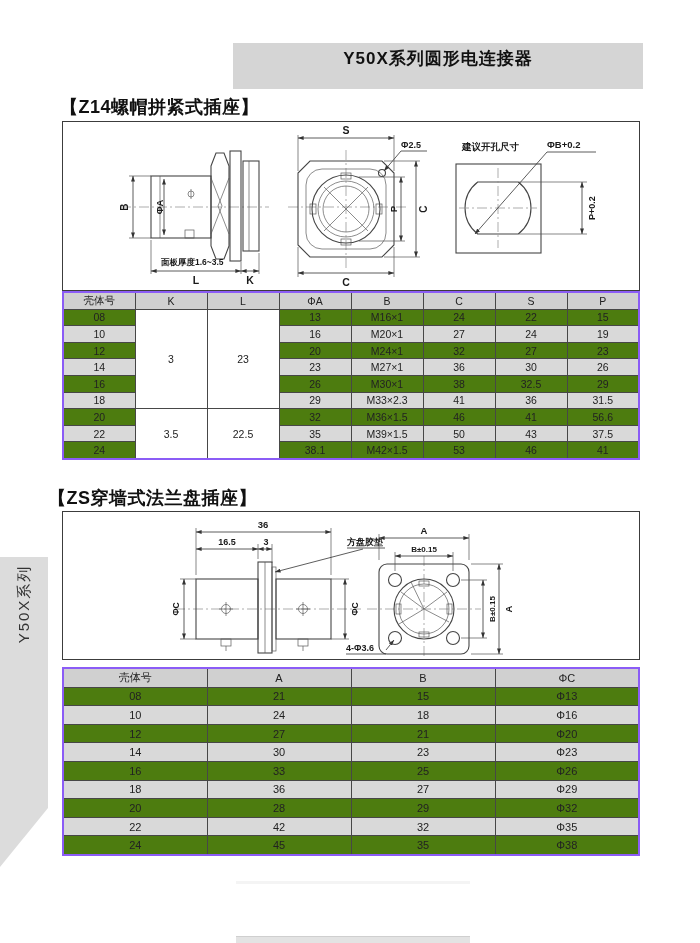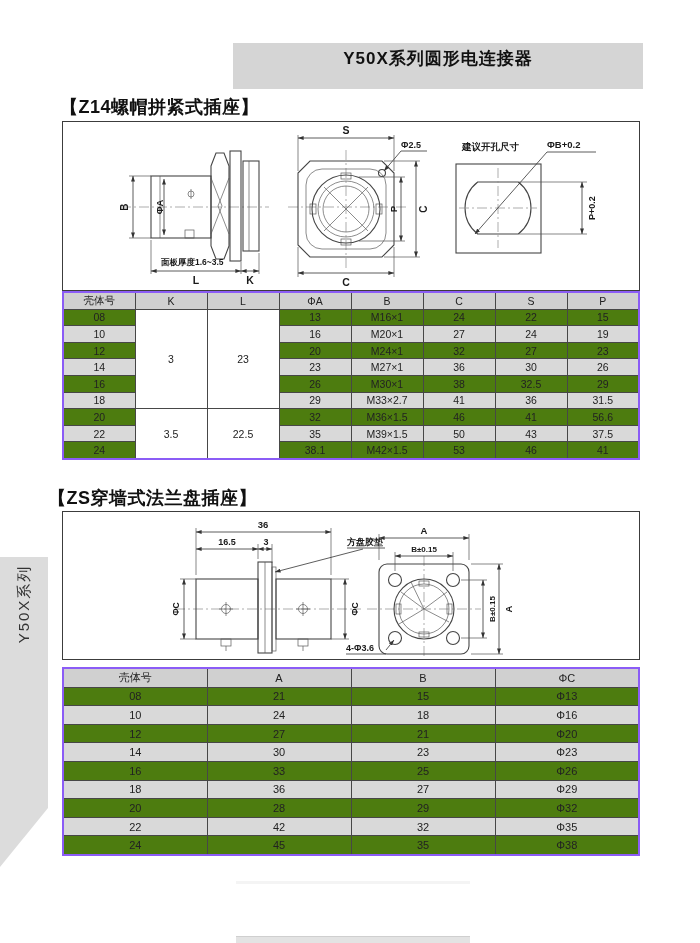--- a/index.html
+++ b/index.html
@@ -227,21 +227,21 @@
       <td>16</td>
       <td>26</td>
       <td>M30×1</td>
       <td>38</td>
       <td>32.5</td>
       <td>29</td>
     </tr>
     <tr class="alt">
       <td>18</td>
       <td>29</td>
-      <td>M33×2.7</td>
+      <td>M33×2.3</td>
       <td>41</td>
       <td>36</td>
       <td>31.5</td>
     </tr>
     <tr>
       <td>20</td>
       <td class="merge" rowspan="3">3.5</td>
       <td class="merge" rowspan="3">22.5</td>
       <td>32</td>
       <td>M36×1.5</td>

